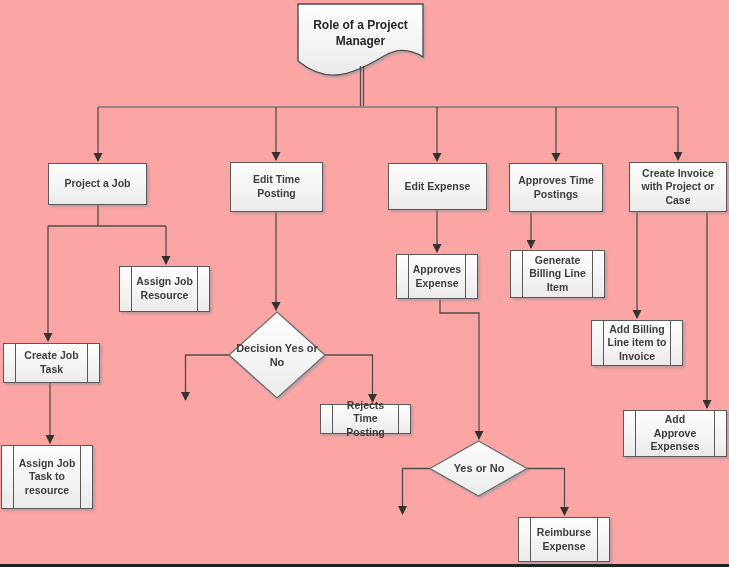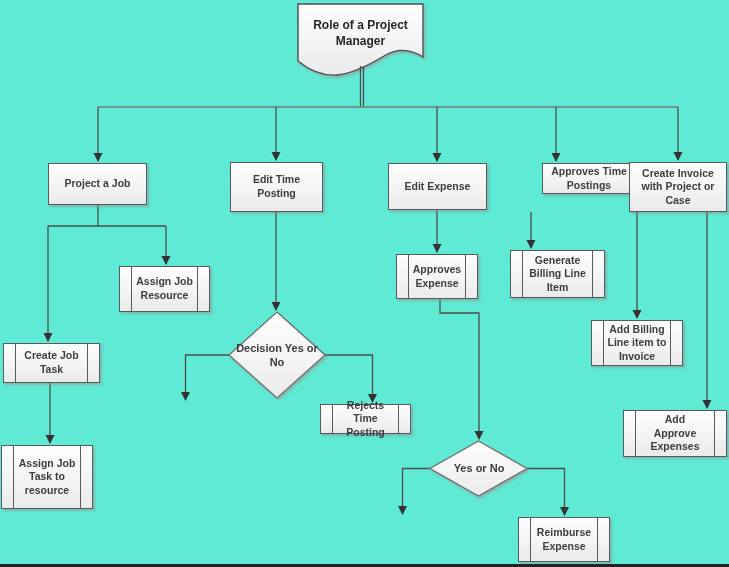--- a/index.html
+++ b/index.html
@@ -1,16 +1,16 @@
 <!DOCTYPE html>
 <html><head>
 <meta charset="utf-8">
 <style>
   html,body{margin:0;padding:0;background:#fff;}
-  .stage{position:relative;width:729px;height:567px;background:#5eead4;overflow:hidden;
+  .stage{position:relative;width:729px;height:567px;background:#fca5a5;overflow:hidden;
          font-family:"Liberation Sans",sans-serif;}
   .stage svg{position:absolute;left:0;top:0;}
   .node{position:absolute;box-sizing:border-box;display:flex;align-items:center;justify-content:center;
         text-align:center;background:linear-gradient(180deg,#fdfdfd 0%,#f4f4f4 55%,#eaeaea 100%);
         border:1.3px solid #595959;box-shadow:1.5px 2px 2px rgba(145,145,145,0.55);
         font-weight:bold;font-size:10.5px;line-height:1.3;color:#3d3d3d;}
   .proc::before,.proc::after{content:"";position:absolute;top:0;bottom:0;width:0;border-left:1.2px solid #595959;}
   .proc::before{left:11px;} .proc::after{right:11px;}
   .dtext{position:absolute;display:flex;align-items:center;justify-content:center;text-align:center;
          font-weight:bold;font-size:11px;line-height:1.3;color:#3d3d3d;}
@@ -80,21 +80,21 @@
 
   <div class="node" style="left:48px;top:163px;width:99px;height:42px;padding:0 8px;">
     <span>Project a Job</span>
   </div>
   <div class="node" style="left:230px;top:162px;width:93px;height:50px;padding:16px 8px;">
     <span>Edit Time Posting</span>
   </div>
   <div class="node" style="left:388px;top:163px;width:99px;height:47px;padding:0 8px;">
     <span>Edit Expense</span>
   </div>
-  <div class="node" style="left:509px;top:163px;width:94px;height:31px;padding:0 8px;margin-left:33px;">
+  <div class="node" style="left:509px;top:163px;width:94px;height:49px;padding:0 8px;">
     <span>Approves Time Postings</span>
   </div>
   <div class="node" style="left:629px;top:162px;width:98px;height:50px;padding:0 7px;">
     <span>Create Invoice with Project or Case</span>
   </div>
 
   <div class="node proc" style="left:119px;top:266px;width:91px;height:46px;padding:0 14px;">
     <span>Assign Job Resource</span>
   </div>
   <div class="node proc" style="left:3px;top:343px;width:97px;height:40px;padding:0 13px;">

